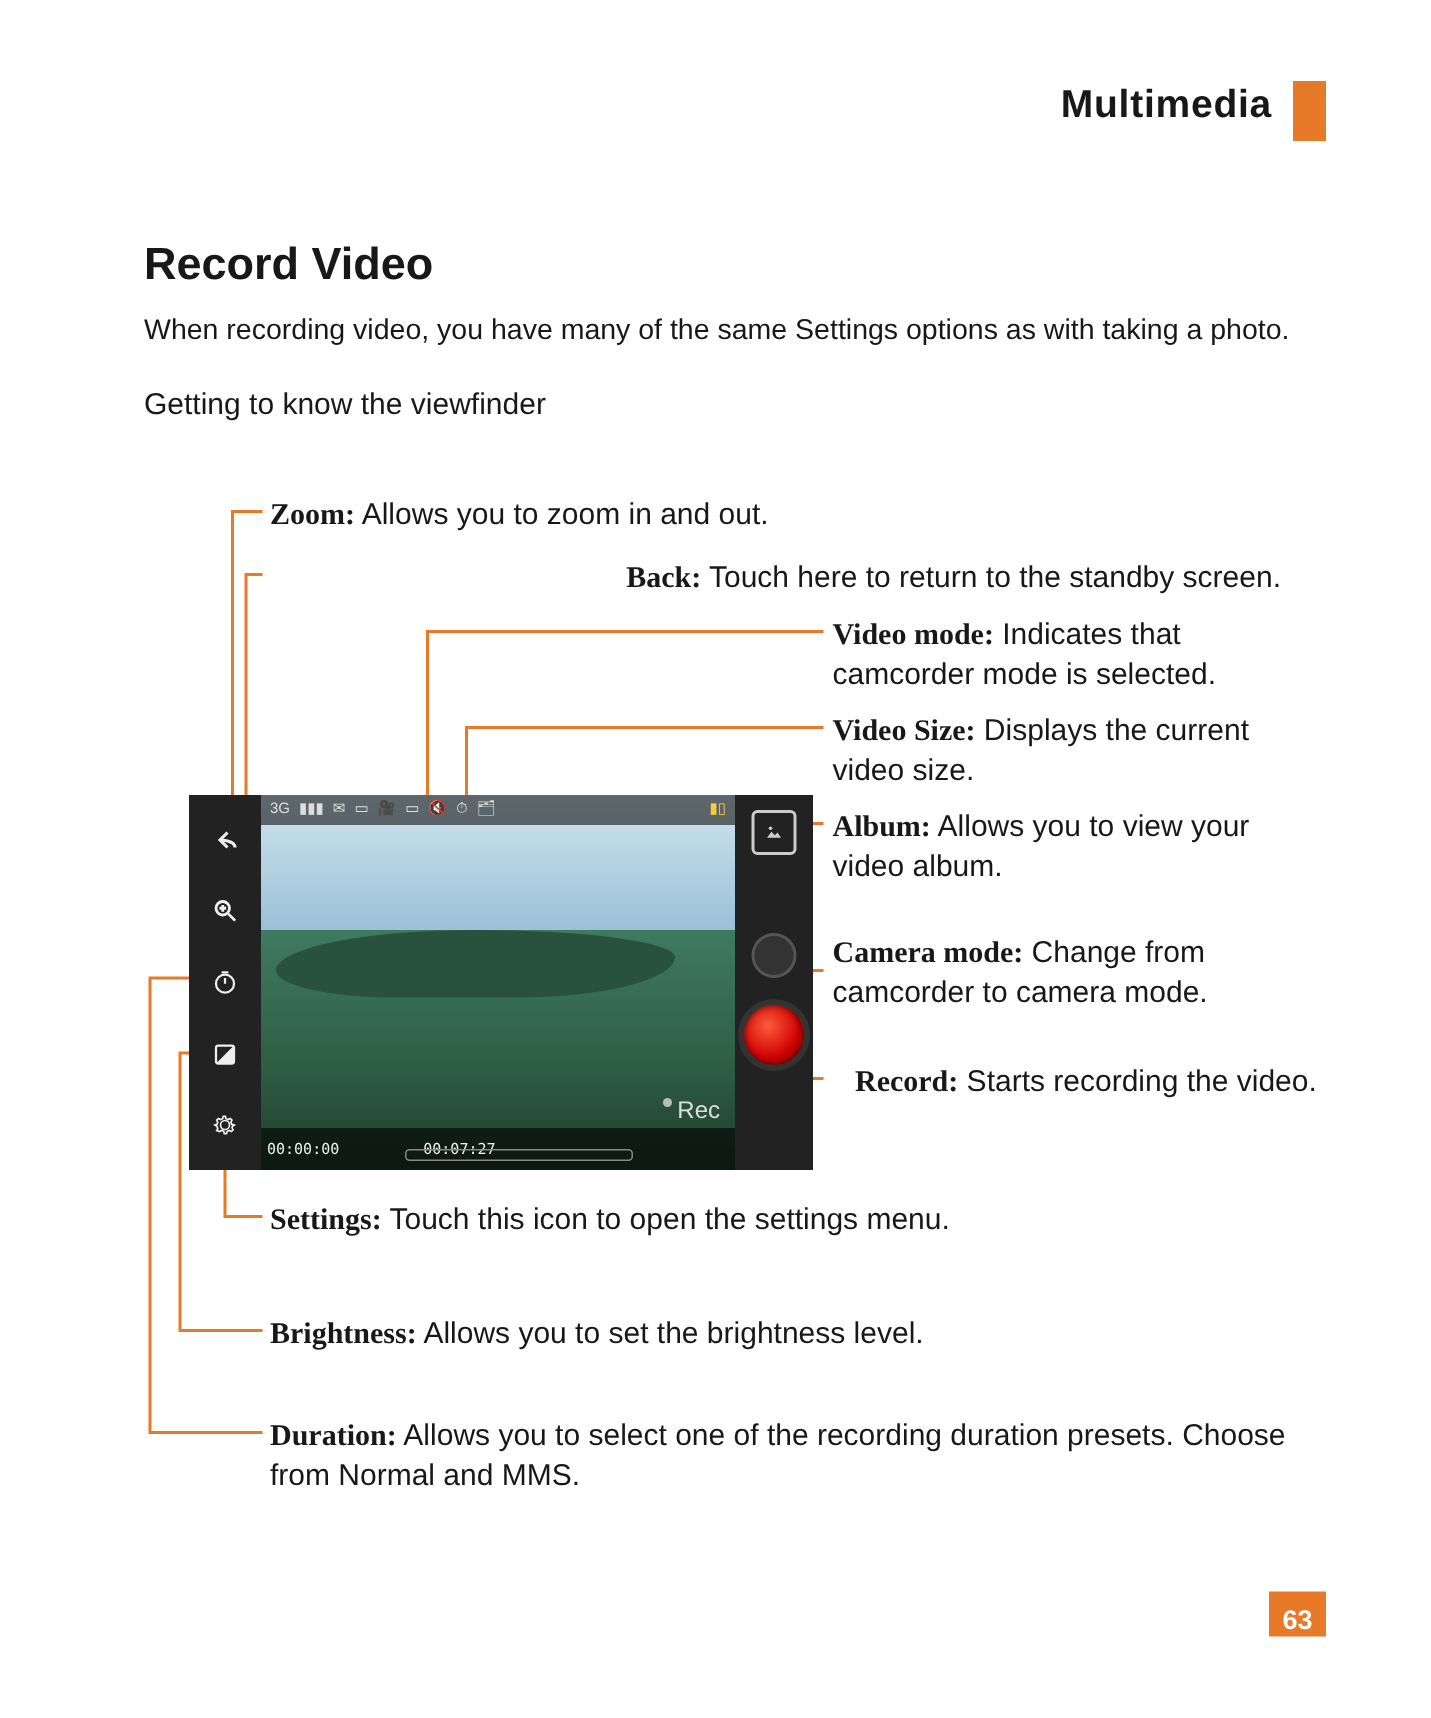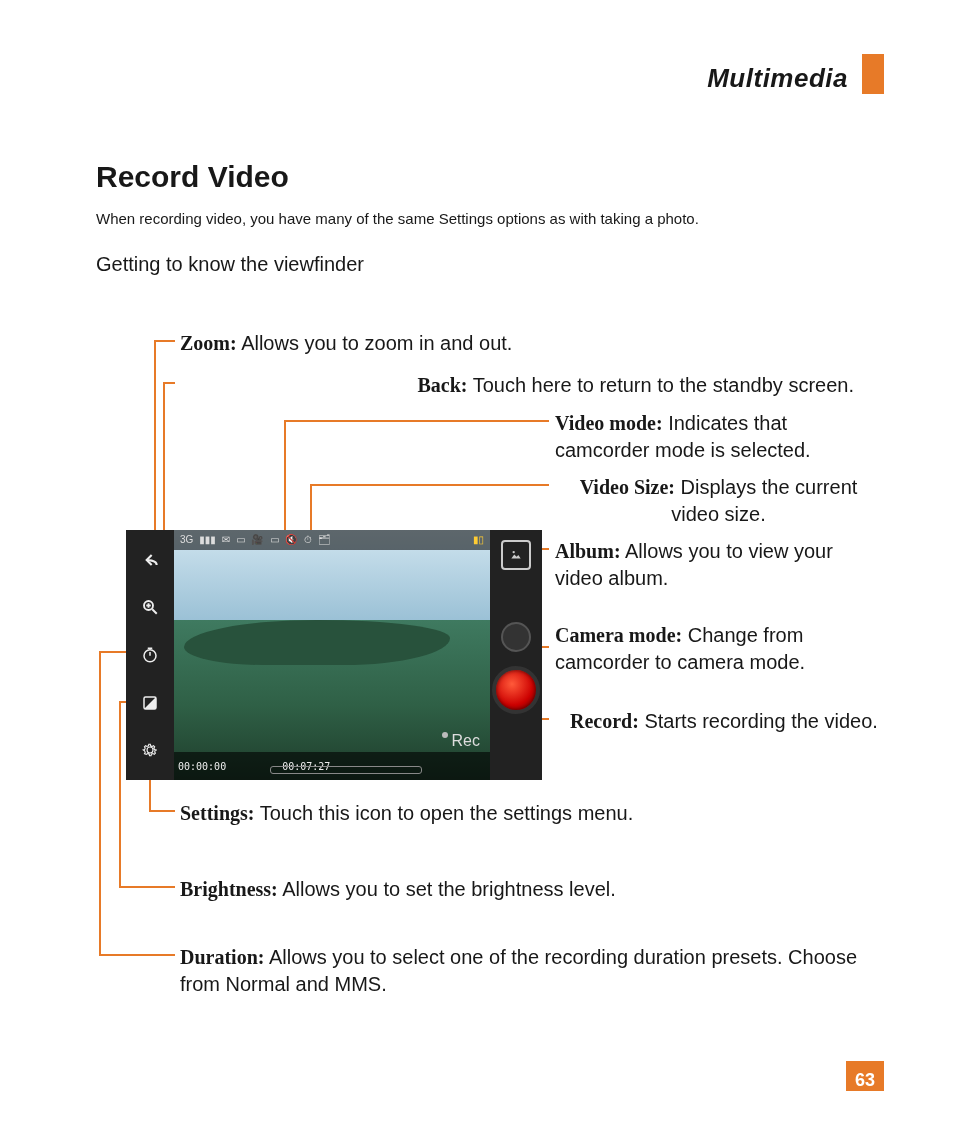--- a/index.html
+++ b/index.html
@@ -1,22 +1,22 @@
 <!DOCTYPE html>
 <html><head>
 <meta charset="utf-8">
 <style>
   html,body{margin:0;padding:0;background:#fff;font-family:"Helvetica Neue",Helvetica,Arial,sans-serif;color:#181818;}
   .page{width:954px;height:1145px;position:relative;box-sizing:border-box;}
-  .top-tab{position:absolute;top:54px;right:70px;height:40px;display:flex;align-items:flex-end;font-style:italic;}
+  .top-tab{position:absolute;top:54px;right:70px;height:40px;display:flex;align-items:flex-start;}
   .top-tab .label{font-size:26px;font-weight:700;letter-spacing:.5px;padding-right:14px;}
   .top-tab .bar{width:22px;height:40px;background:#e77a28;}
   .content{position:absolute;left:96px;right:72px;top:160px;}
   h1{margin:0 0 14px 0;font-size:30px;font-weight:700;}
-  .intro{font-size:15px;line-height:1.4;margin:0 0 24px 0;font-weight:300;}
+  .intro{font-size:19px;line-height:1.4;margin:0 0 24px 0;font-weight:300;}
   .subhead{font-size:20px;font-weight:400;margin:0 0 46px 0;}
 
   
   .callout{position:absolute;font-size:20px;line-height:1.35;font-weight:300;}
   .callout b{font-weight:700;font-family:Liberation Serif, serif;}
 
   
   .vf{position:absolute;left:126px;top:530px;width:416px;height:250px;background:#111;border-radius:2px;}
   .vf .sidebar{position:absolute;left:0;top:0;width:48px;height:100%;background:#222;display:flex;flex-direction:column;justify-content:space-around;align-items:center;padding:6px 0;box-sizing:border-box;}
   .vf .sidebar .ic{width:22px;height:22px;color:#eee;display:flex;align-items:center;justify-content:center;}
@@ -62,21 +62,21 @@
   <div class="callout" style="left:180px;top:330px;right:100px;">
     <b>Zoom:</b><span> Allows you to zoom in and out.</span>
   </div>
   <div class="callout" style="left:180px;top:372px;right:100px;text-align:right;">
     <b>Back:</b><span> Touch here to return to the standby screen.</span>
   </div>
 
   <div class="callout" style="left:555px;top:410px;right:72px;">
     <b>Video mode:</b><span> Indicates that camcorder mode is selected.</span>
   </div>
-  <div class="callout" style="left:555px;top:474px;right:72px;text-align:center;">
+  <div class="callout" style="left:555px;top:474px;right:72px;">
     <b>Video Size:</b><span> Displays the current video size.</span>
   </div>
   <div class="callout" style="left:555px;top:538px;right:72px;">
     <b>Album:</b><span> Allows you to view your video album.</span>
   </div>
   <div class="callout" style="left:555px;top:622px;right:72px;">
     <b>Camera mode:</b><span> Change from camcorder to camera mode.</span>
   </div>
   <div class="callout" style="left:570px;top:708px;right:72px;">
     <b>Record:</b><span> Starts recording the video.</span>

